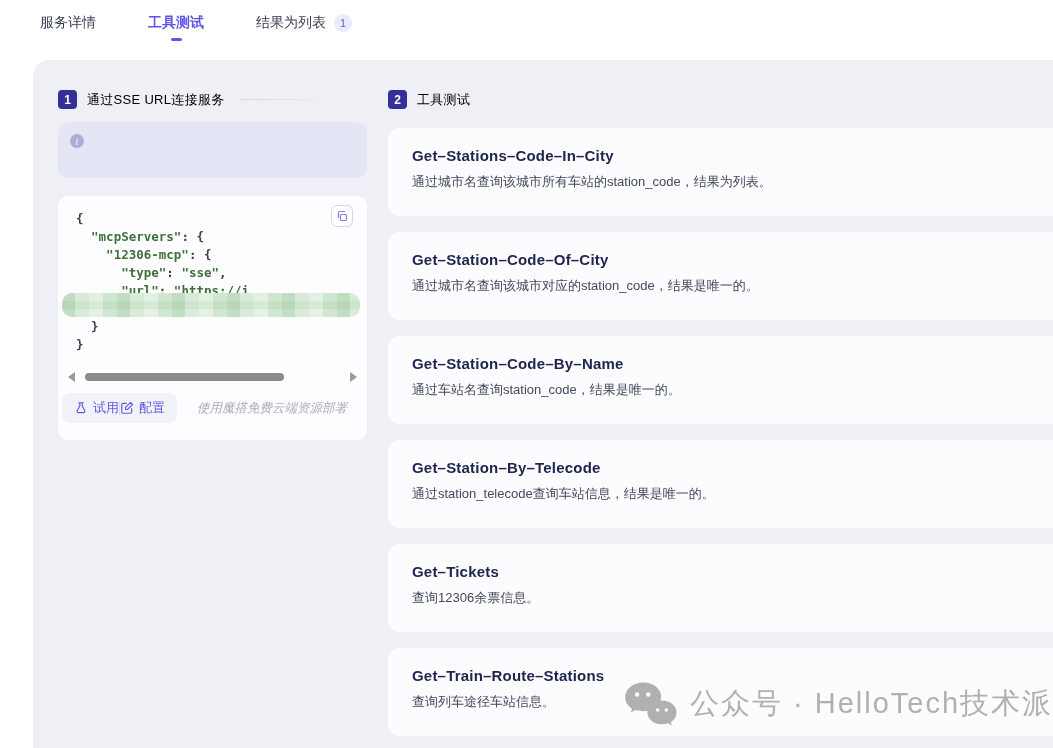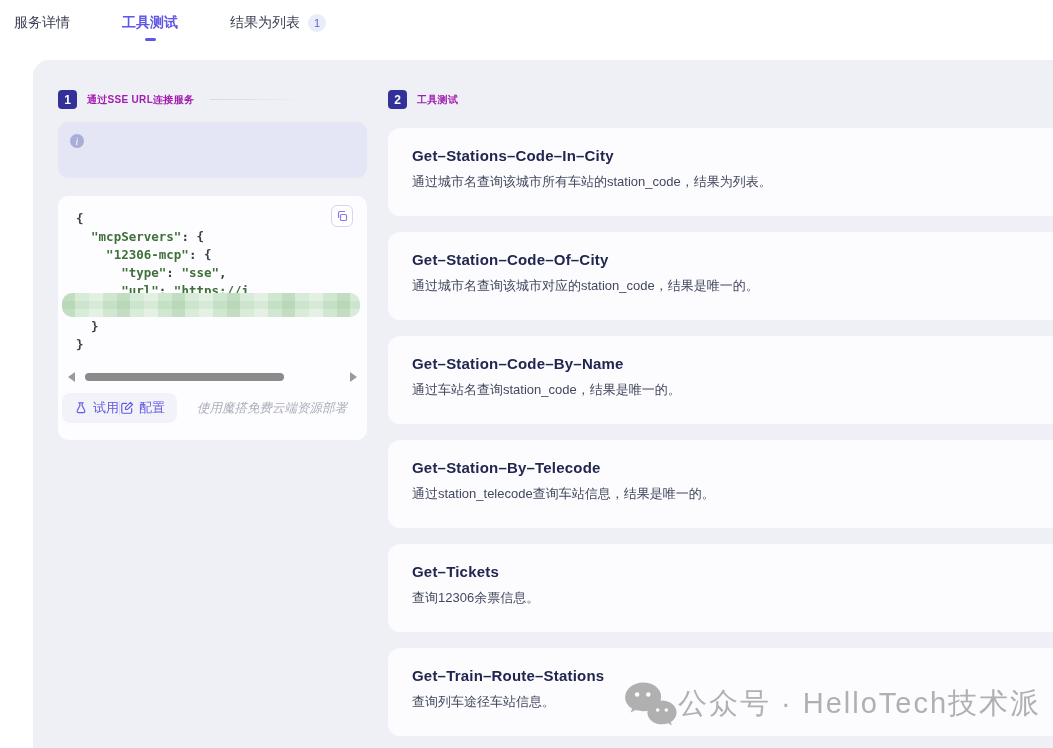--- a/index.html
+++ b/index.html
@@ -3,33 +3,33 @@
 <meta charset="utf-8">
 <style>
   * { margin:0; padding:0; box-sizing:border-box; }
   html,body { background:#fff; }
   .screen {
     position:relative; width:1053px; height:748px; overflow:hidden;
     background:#fff; font-family:"Liberation Sans","DejaVu Sans",sans-serif;
   }
 
   
-  .tabbar { position:absolute; top:0; left:0; width:100%; height:60px; background:#fff; display:flex; align-items:flex-start; padding:14px 0 0 14px; }
+  .tabbar { position:absolute; top:0; left:0; width:100%; height:60px; background:#fff; display:flex; align-items:flex-start; padding:14px 0 0 40px; }
   .tab { margin-right:52px; font-size:14px; color:#3a3f52; cursor:pointer; display:flex; flex-direction:column; align-items:center; position:relative; }
   .tab .tab-row { display:flex; align-items:center; gap:8px; }
   .tab.active { color:#5f55e6; font-weight:bold; }
   .tab-underline { width:11px; height:3px; border-radius:2px; background:#5f55e6; margin-top:6px; }
   .tab-badge { width:18px; height:18px; border-radius:50%; background:#e9ecf9; color:#6a5ae0; font-size:11px; display:flex; align-items:center; justify-content:center; }
 
   
   .container { position:absolute; left:33px; top:60px; width:1060px; height:720px; background:#eef0f6; border-radius:16px; }
 
   .section-head { position:absolute; display:flex; align-items:center; gap:10px; }
   .step-badge { width:19px; height:19px; border-radius:4px; background:#33309a; color:#fff; font-size:12px; font-weight:bold; display:flex; align-items:center; justify-content:center; }
-  .section-title { font-size:10px; font-weight:bold; color:#a21caf; letter-spacing:.3px; }
+  .section-title { font-size:13px; font-weight:normal; color:#000000; letter-spacing:.3px; }
   .head-line { height:1px; width:92px; background:linear-gradient(90deg,#d4d7e3,rgba(212,215,227,0)); margin-left:6px; }
   .left-head { top:30px; left:25px; }
 
   .alert { position:absolute; left:25px; top:62px; width:309px; min-height:56px; background:#e4e5f5; border-radius:10px; padding:10px 12px 10px 12px; display:flex; gap:8px; }
   .info-icon { flex:0 0 auto; width:14px; height:14px; margin-top:2px; border-radius:50%; background:#a9aed6; color:#fff; font-size:10px; font-style:italic; font-family:"Liberation Serif",serif; display:flex; align-items:center; justify-content:center; }
   .alert-text { font-size:12.5px; color:#6468cf; line-height:1.65; }
 
   .code-card { position:absolute; left:25px; top:136px; width:309px; height:244px; background:#fdfdff; border-radius:10px; }
   .copy-btn { position:absolute; top:9px; right:14px; width:22px; height:22px; border:1px solid #d8d2f7; border-radius:6px; background:#fff; display:flex; align-items:center; justify-content:center; cursor:pointer; }
   pre.code { margin:14px 0 0 18px; font-family:"DejaVu Sans Mono","Liberation Mono",monospace; font-size:12.5px; line-height:18px; color:#3c4043; font-weight:600; white-space:pre; overflow:hidden; width:280px; }
@@ -52,21 +52,21 @@
   .pill-btn { display:flex; align-items:center; gap:5px; color:#6159e6; font-size:13px; cursor:pointer; white-space:nowrap; }
   .pill-div { width:1px; height:14px; background:#d9dbe5; }
   .deploy-hint { margin-left:20px; font-size:12.5px; color:#a9adba; white-space:nowrap; cursor:pointer;font-style:italic; }
   .right-head { top:30px; left:355px; }
   .tool-list { position:absolute; left:355px; top:68px; width:705px; }
   .tool-card { width:100%; height:88px; background:#fcfcfe; border-radius:12px; margin-bottom:16px; padding:19px 24px; cursor:pointer; }
   .tool-name { font-size:15px; font-weight:bold; color:#20264f; letter-spacing:.2px; }
   .tool-desc { font-size:13px; color:#42485e; margin-top:9px; }
 
   
-  .watermark { position:absolute; left:622px; top:680px; display:flex; align-items:center; opacity:.85; pointer-events:none; }
+  .watermark { position:absolute; left:622px; top:680px; display:flex; align-items:center; gap:12px; opacity:.85; pointer-events:none; }
   .wm-text { font-size:29px; color:#a3a3a3; letter-spacing:2px; white-space:nowrap; }
 </style>
 </head>
 <body>
 
 <div class="screen">
 
   <div class="tabbar">
     <div class="tab">
       <div class="tab-row">

